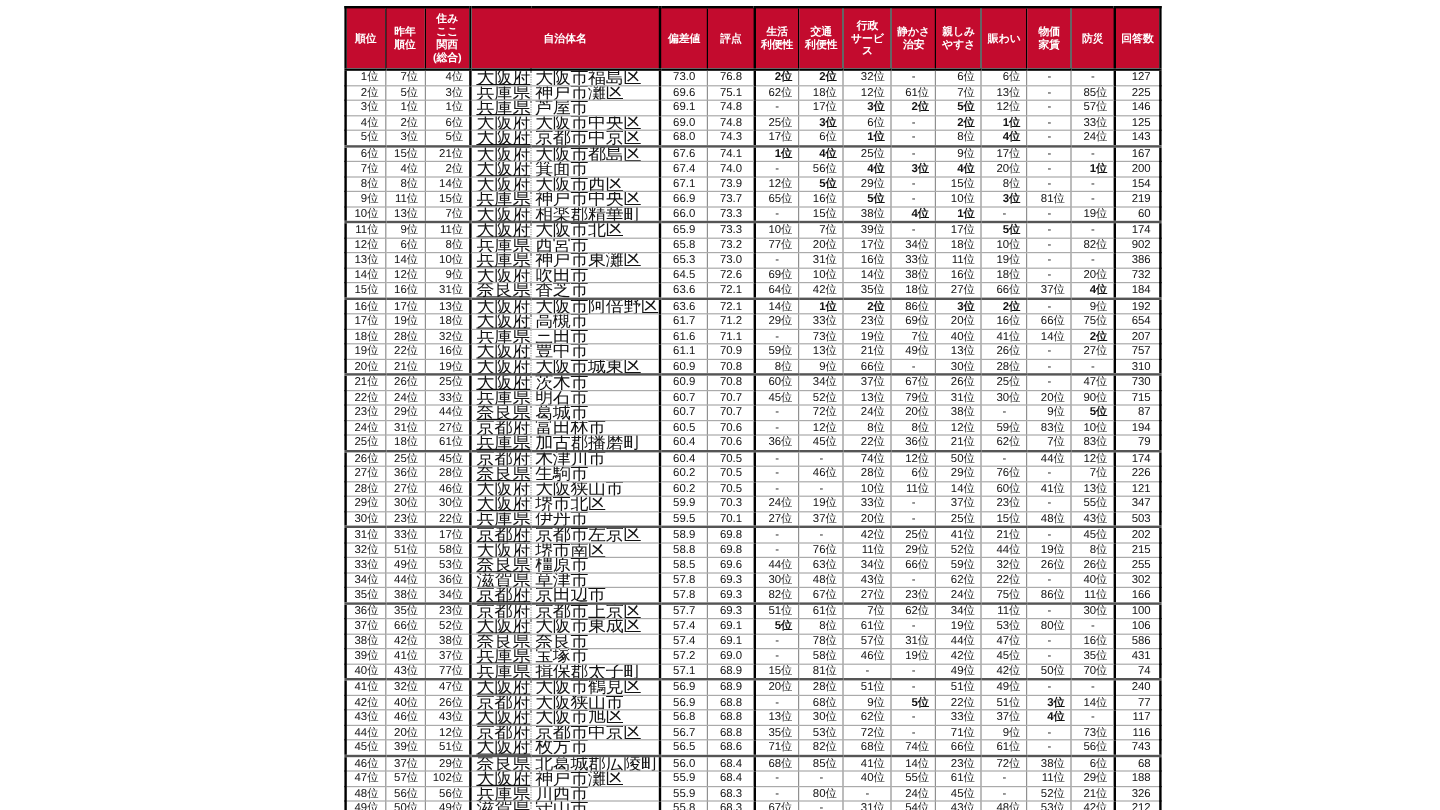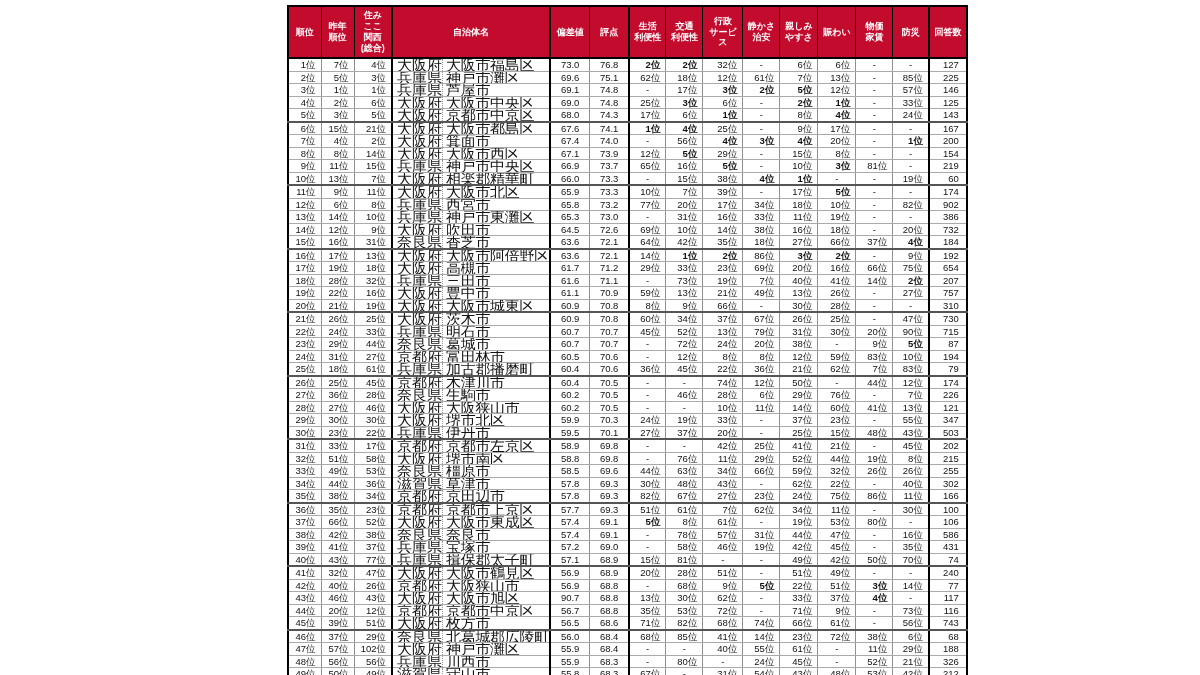--- a/index.html
+++ b/index.html
@@ -881,21 +881,21 @@
           <td class="ra cat bold">3位</td>
           <td class="ra cat">14位</td>
           <td class="resp gsep">77</td>
         </tr>
         <tr>
           <td class="ra">43位</td>
           <td class="ra">46位</td>
           <td class="ra">43位</td>
           <td class="lft pref gsep">大阪府</td>
           <td class="city">大阪市旭区</td>
-          <td class="ctr gsep">90.7</td>
+          <td class="ctr gsep">56.8</td>
           <td class="ctr">68.8</td>
           <td class="ra cat gsep">13位</td>
           <td class="ra cat">30位</td>
           <td class="ra cat">62位</td>
           <td class="ra cat dash">-</td>
           <td class="ra cat">33位</td>
           <td class="ra cat">37位</td>
           <td class="ra cat bold">4位</td>
           <td class="ra cat dash">-</td>
           <td class="resp gsep">117</td>

